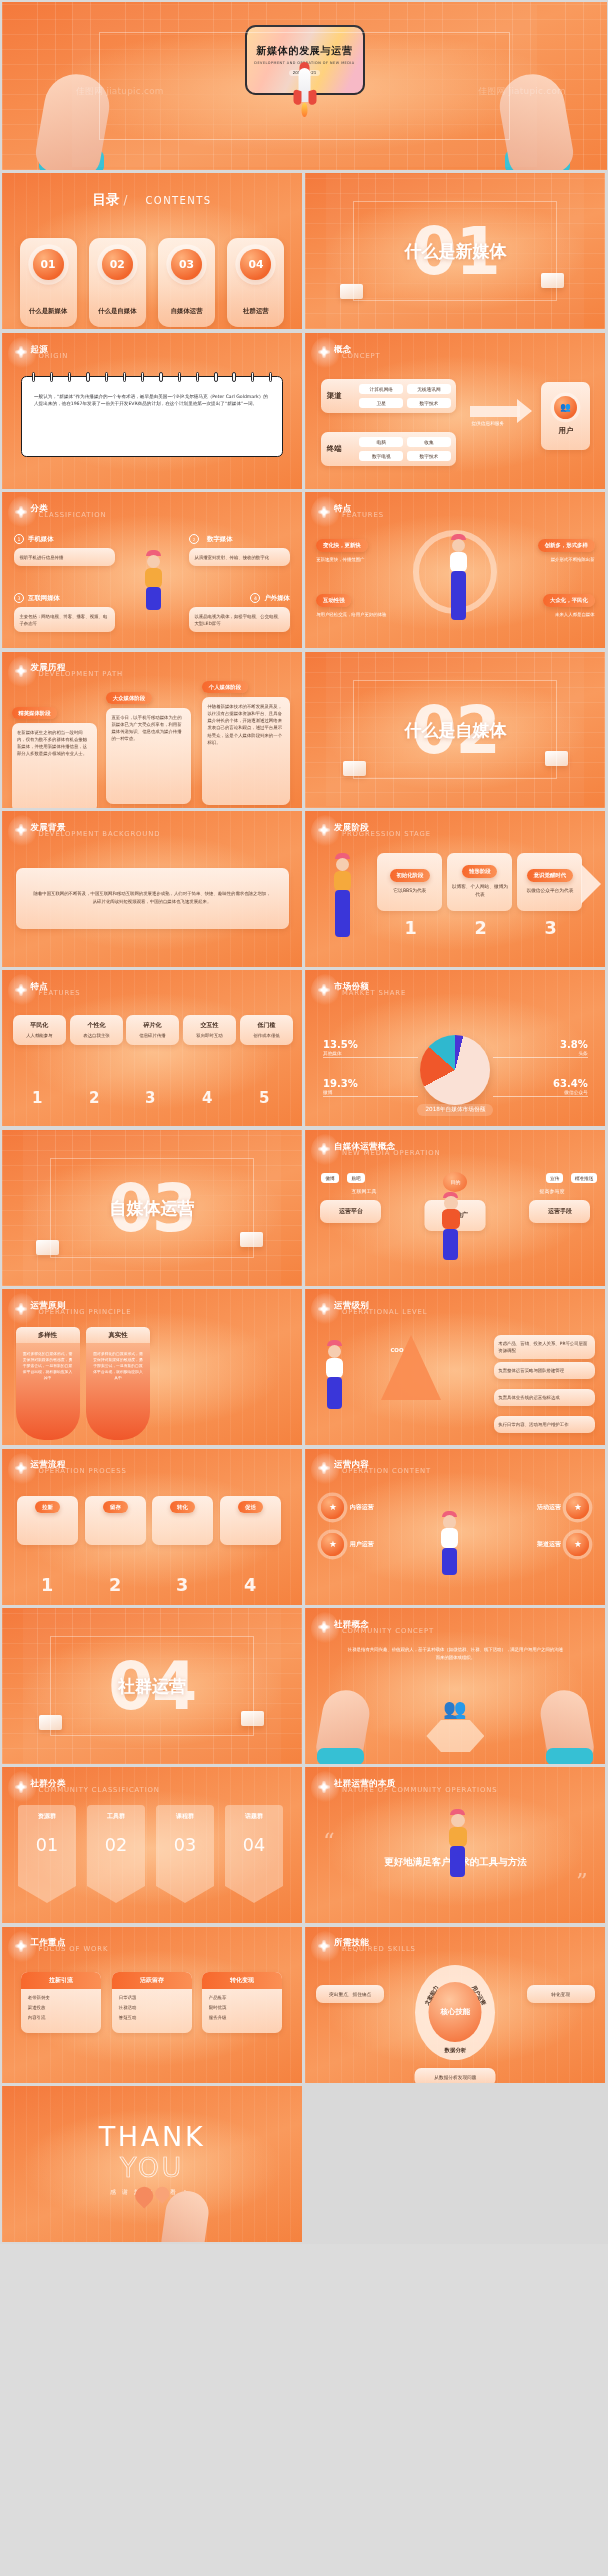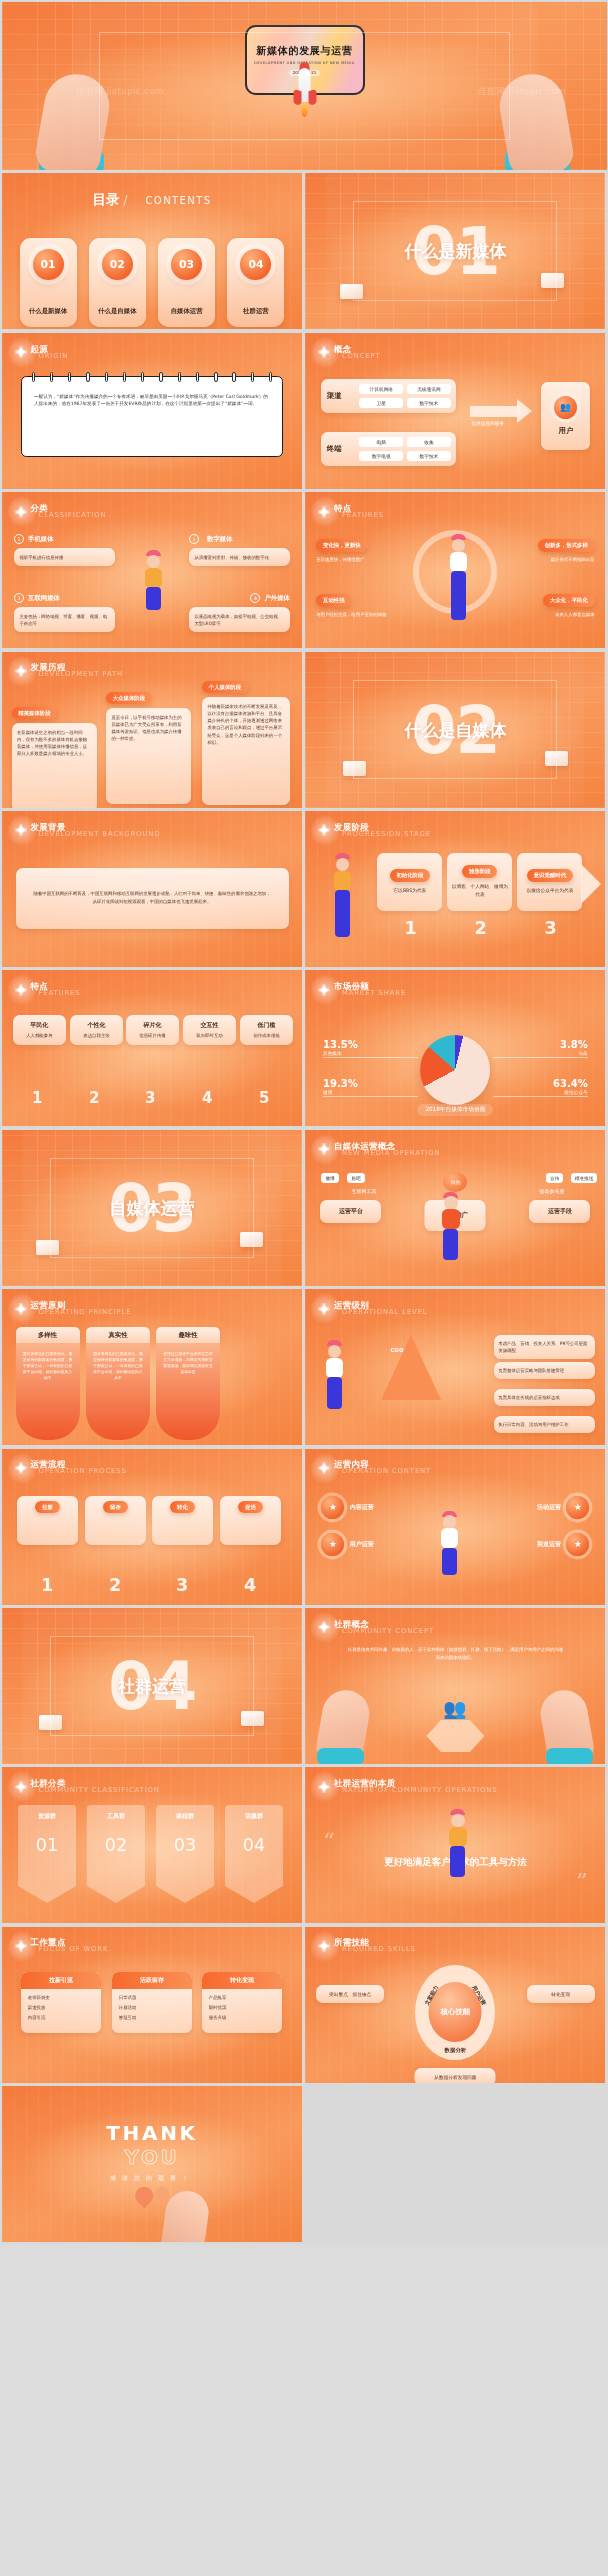--- a/index.html
+++ b/index.html
@@ -133,21 +133,21 @@
               border-top:20px solid transparent; border-bottom:20px solid transparent;
               border-left:20px solid rgba(255,240,230,.9); }
   .cone{ width:0;height:0; border-left:30px solid transparent; border-right:30px solid transparent;
          border-bottom:65px solid rgba(250,140,80,.92); }
   .funnel-row{ display:flex; align-items:center; gap:5.4px; margin-bottom:4px; }
   .circle-icon{ width:23px;height:23px;border-radius:50%;
                 background: radial-gradient(circle at 34% 28%, #ffb07a, #f2662c 72%);
                 box-shadow:0 0 0 3.4px rgba(255,255,255,.35); display:flex;align-items:center;justify-content:center;
                 font-size:8.8px;color:#fff;}
   .thanks{ position:absolute; left:50%; top:35px; transform:translateX(-50%); text-align:center; }
-  .thanks .t1{ font-size:20px; letter-spacing:2.7px; font-weight:700; color:#fff; }
+  .thanks .t1{ font-size:27px; letter-spacing:2.7px; font-weight:400; color:#fff; }
   .thanks .t1 em{ font-style:normal; color:transparent; -webkit-text-stroke:0.7px rgba(255,255,255,.85); }
   .thanks .t2{ font-size:6px; letter-spacing:6px; color:rgba(255,255,255,.85); margin-top:5.4px; }
   .fig{ position:absolute; border-radius:4px; }
   .person-head{ width:13.5px;height:13.5px;border-radius:50%;background:#f6cdb0;}
   .person-hair{ width:15px;height:6px;border-radius:7.4px 7.4px 0 0;background:#ef5f7a;}
   .person-torso{ width:17.6px;height:20px;border-radius:5.4px;background:#f5a93c;}
   .person-legs{ width:15px;height:23px;border-radius:4px;background:#3a36d9;}
   .quote{ font-size:23px; color:rgba(255,255,255,.45); font-family:"DejaVu Serif", serif; line-height:.6;}
   .wm{ position:absolute; font-size:8.8px; color:rgba(255,255,255,.28); letter-spacing:0.3px; pointer-events:none;}
   .hex{ width:58px;height:32px;background:rgba(255,226,200,.75);
@@ -557,26 +557,20 @@
       <div style="background:linear-gradient(180deg,#fbb48a,#f0572a);border-radius:0 0 28px 28px;padding:8px 6px;height:97px;overflow:hidden;">
         <div style="font-size:3.8px;line-height:1.6;color:#fff;text-align:center;">面对多样化的自媒体形式，需要保持对新媒体的敏感度，勇于探索尝试，一旦有新的自媒体平台出现，就积极响应加入其中</div>
       </div>
     </div>
     <div style="position:absolute;left:84px;top:38px;width:64px;">
       <div class="card" style="height:16px;display:flex;align-items:center;justify-content:center;font-size:6.4px;font-weight:700;border-radius:5.4px 5.4px 0 0;">真实性</div>
       <div style="background:linear-gradient(180deg,#fbb48a,#f0572a);border-radius:0 0 28px 28px;padding:8px 6px;height:97px;overflow:hidden;">
         <div style="font-size:3.8px;line-height:1.6;color:#fff;text-align:center;">面对多样化的自媒体形式，需要保持对新媒体的敏感度，勇于探索尝试，一旦有新的自媒体平台出现，就积极响应加入其中</div>
       </div>
     </div>
-    <div style="position:absolute;left:154px;top:38px;width:64px;">
-      <div class="card" style="height:16px;display:flex;align-items:center;justify-content:center;font-size:6.4px;font-weight:700;border-radius:5.4px 5.4px 0 0;">趣味性</div>
-      <div style="background:linear-gradient(180deg,#fbb48a,#f0572a);border-radius:0 0 28px 28px;padding:8px 6px;height:97px;overflow:hidden;">
-        <div style="font-size:3.8px;line-height:1.6;color:#fff;text-align:center;">在通过自媒体平台发布信息时要力求准确，与网友沟通时要客观真诚，面对网友质疑时要实事求是</div>
-      </div>
-    </div>
   </div>
 
   <div class="slide faint-grid">
     <div class="sh">
       <span class="spark">
           <i></i>
         </span>
       <span class="sh-cn">运营级别</span>
       <span class="sh-en">OPERATIONAL LEVEL</span>
     </div>

